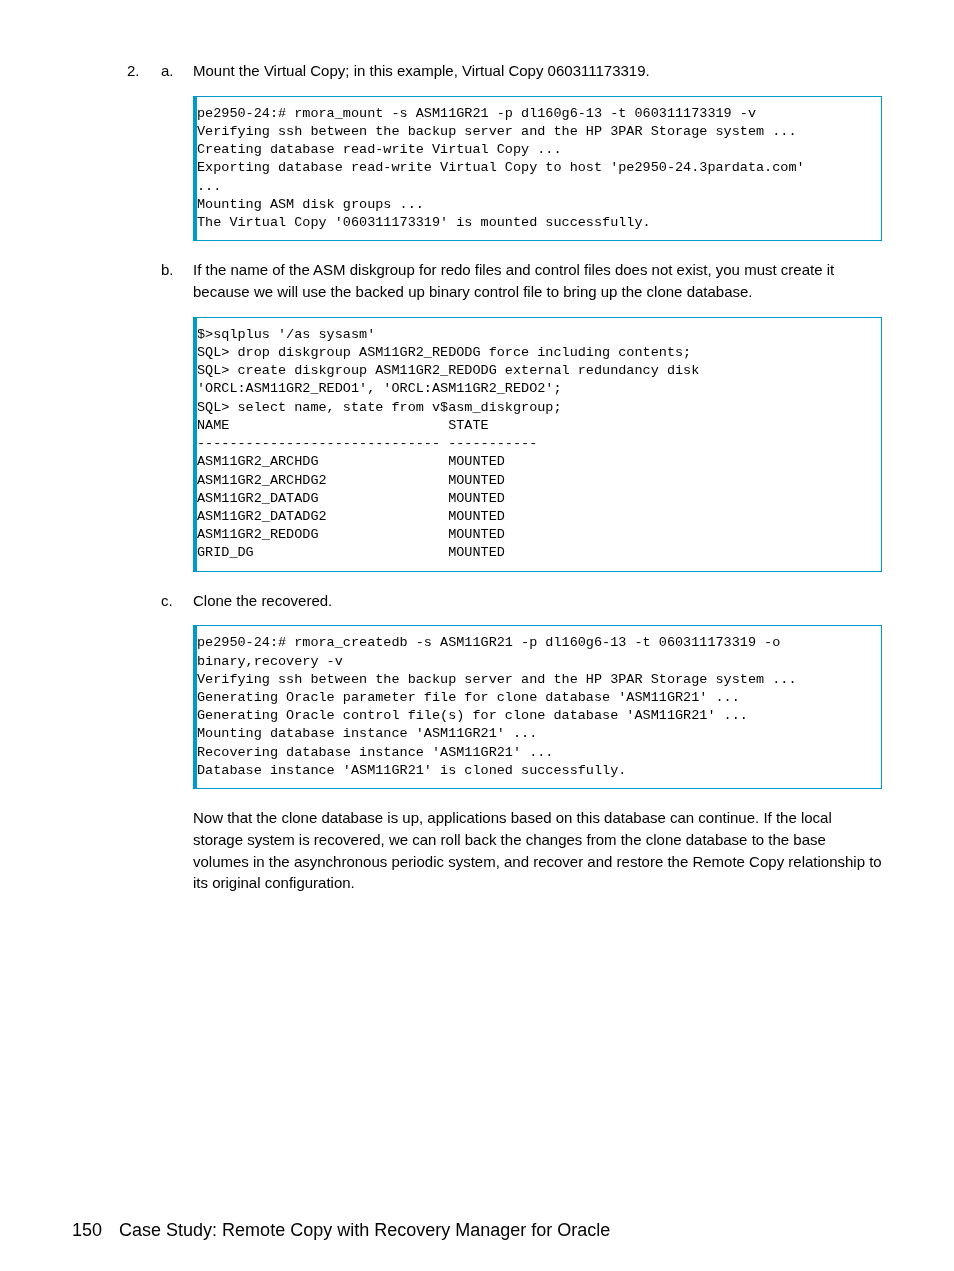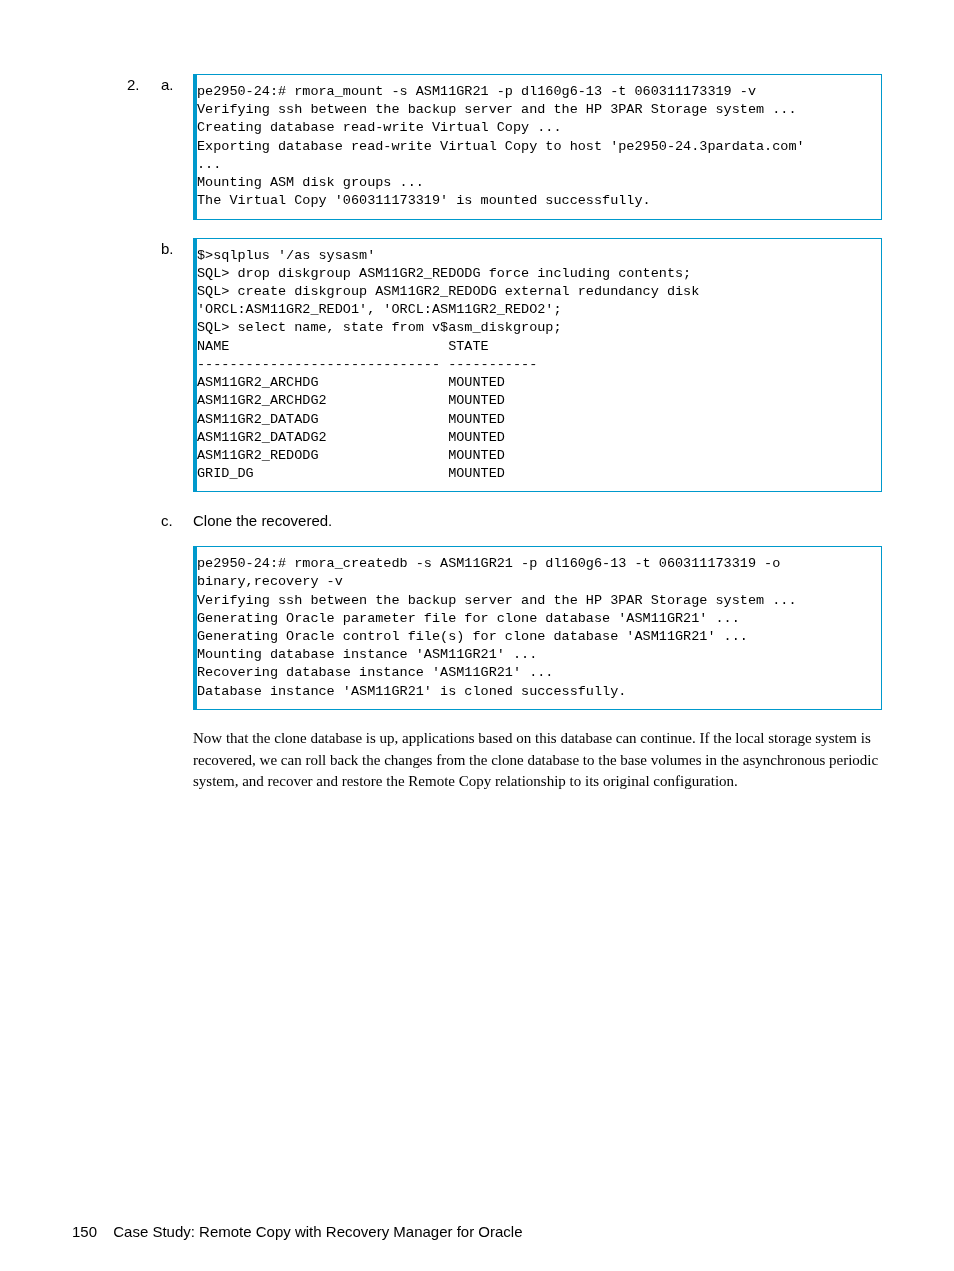--- a/index.html
+++ b/index.html
@@ -52,56 +52,57 @@
     font-family: "Courier New", Courier, monospace;
     font-size: 13.5px;
     line-height: 1.35;
     white-space: pre;
     padding: 8px 0;
     margin: 14px 0 18px 32px;
     overflow: hidden;
   }
   .paragraph {
     margin: 10px 0 0 32px;
-    font-family: Liberation Serif, serif;
   }
   .footer {
     position: absolute;
     bottom: 28px;
     left: 72px;
-    font-size: 15px;
+    font-size: 18px;
     margin-top: 44px;
   }
   .footer .pagenum {
     margin-right: 12px;
   }
 </style>
 </head>
 <body>
 
 <div class="content">
   <ol class="main-list">
     <li>
       <span class="num">2.</span>
       <ol class="sub-list">
         <li>
           <span class="alpha">a.</span>
+          <span>Mount the Virtual Copy; in this example, Virtual Copy 060311173319.</span>
         </li>
       </ol>
       <div class="codebox">pe2950-24:# rmora_mount -s ASM11GR21 -p dl160g6-13 -t 060311173319 -v
 Verifying ssh between the backup server and the HP 3PAR Storage system ...
 Creating database read-write Virtual Copy ...
 Exporting database read-write Virtual Copy to host 'pe2950-24.3pardata.com'
 ...
 Mounting ASM disk groups ...
 The Virtual Copy '060311173319' is mounted successfully.</div>
 
       <ol class="sub-list">
         <li>
           <span class="alpha">b.</span>
+          <span>If the name of the ASM diskgroup for redo files and control files does not exist, you must create it because we will use the backed up binary control file to bring up the clone database.</span>
         </li>
       </ol>
       <div class="codebox">$&gt;sqlplus '/as sysasm'
 SQL&gt; drop diskgroup ASM11GR2_REDODG force including contents;
 SQL&gt; create diskgroup ASM11GR2_REDODG external redundancy disk
 'ORCL:ASM11GR2_REDO1', 'ORCL:ASM11GR2_REDO2';
 SQL&gt; select name, state from v$asm_diskgroup;
 NAME                           STATE
 ------------------------------ -----------
 ASM11GR2_ARCHDG                MOUNTED

